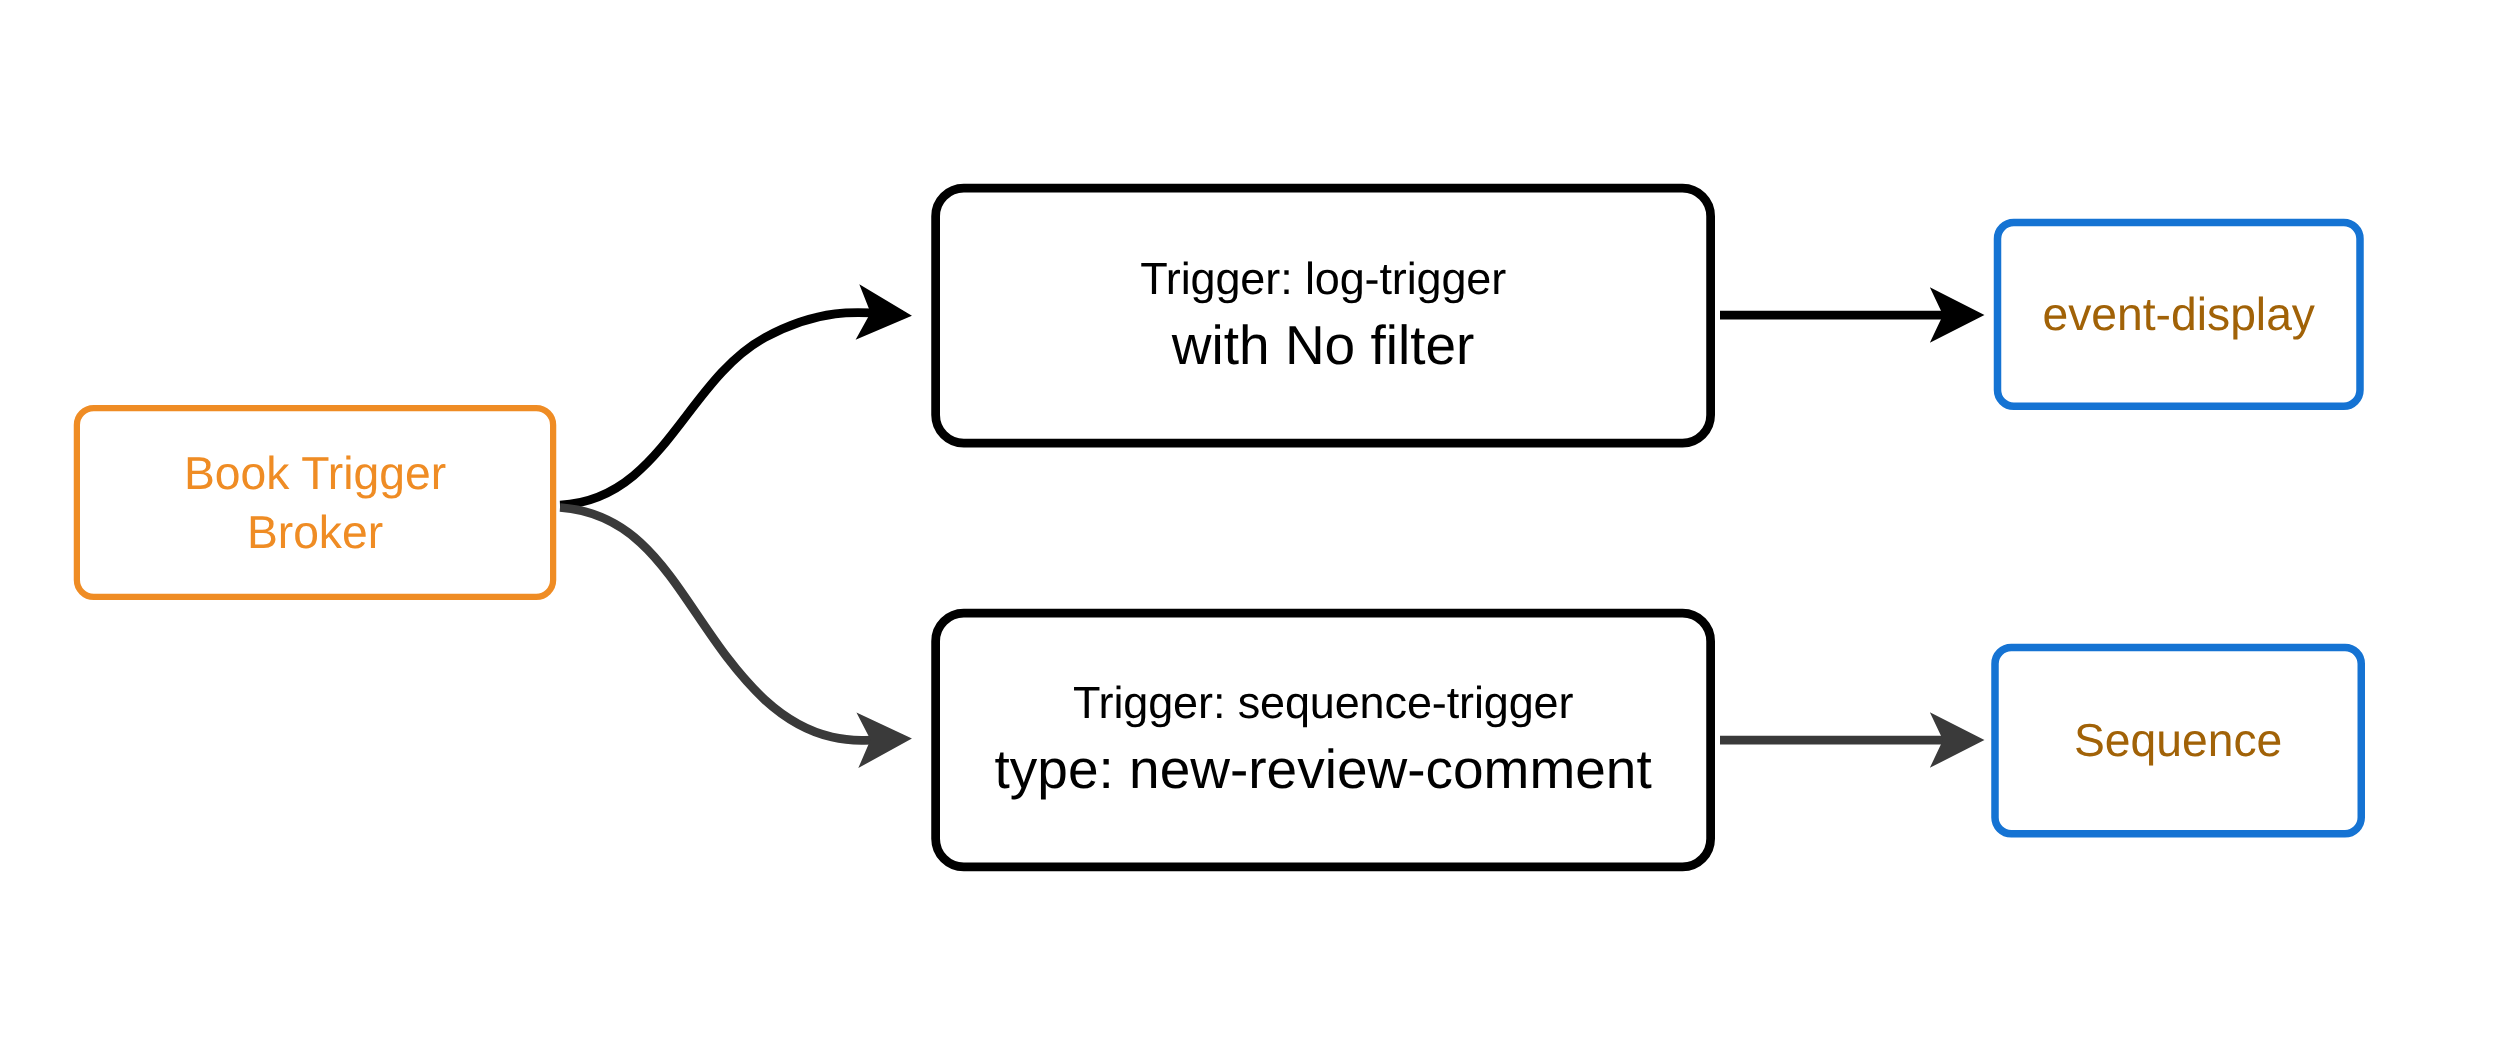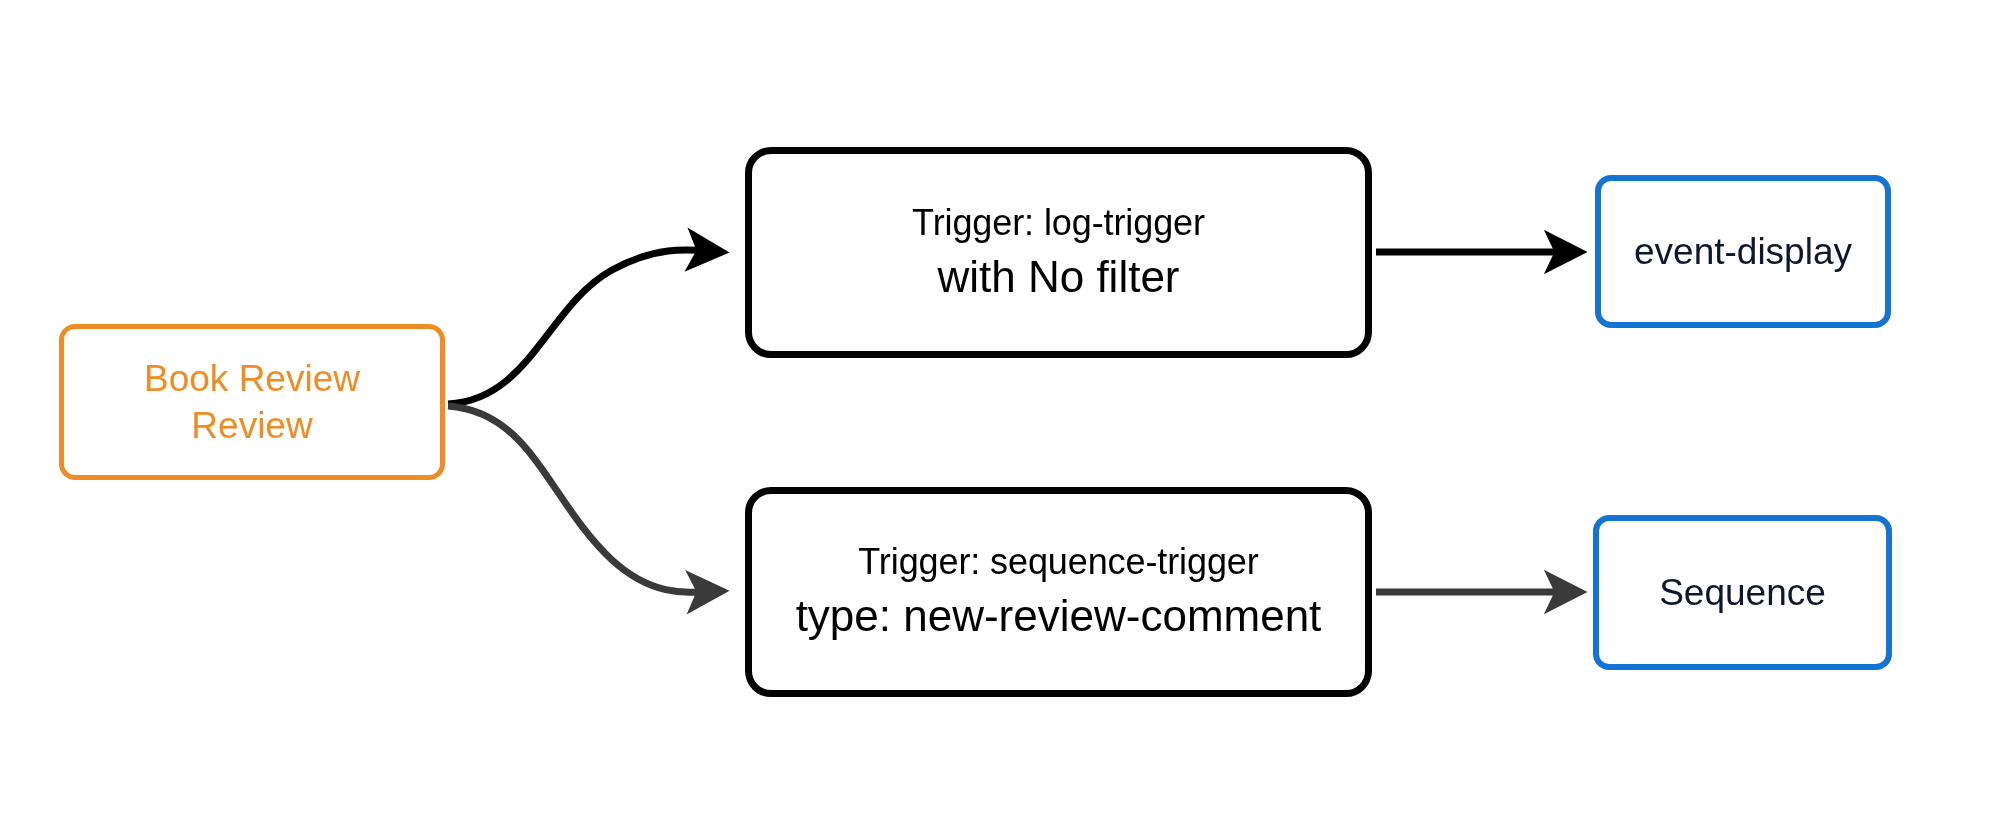--- a/index.html
+++ b/index.html
@@ -68,21 +68,21 @@
     margin-bottom: 3px;
   }
   .trigger-sub {
     font-size: 44px;
     font-weight: 400;
   }
   
   .node-blue {
     border: 6px solid #1573d3;
     border-radius: 16px;
-    color: #0f172a;
+    color: #a16207;
     font-size: 37px;
     font-weight: 400;
   }
   .node-eventdisplay {
     left: 1595px;
     top: 175px;
     width: 296px;
     height: 153px;
   }
   .node-sequence {
@@ -111,22 +111,22 @@
     <path d="M 448 404 C 530 400 548 305 612 270 C 660 244 692 250 722 252" fill="none" stroke="#000000" stroke-width="7" stroke-linecap="butt" marker-end="url(#arrow-black)"></path>
 
     <path d="M 448 406 C 532 412 548 500 612 560 C 656 600 692 592 722 591" fill="none" stroke="#3a3a3a" stroke-width="7" stroke-linecap="butt" marker-end="url(#arrow-gray)"></path>
 
     <path d="M 1376 252 L 1580 252" fill="none" stroke="#000000" stroke-width="7" marker-end="url(#arrow-black)"></path>
 
     <path d="M 1376 592 L 1580 592" fill="none" stroke="#3a3a3a" stroke-width="7" marker-end="url(#arrow-gray)"></path>
   </svg>
 
   <div class="node node-broker">
-    <span class="line">Book Review</span>
-    <span class="line">Review</span>
+    <span class="line">Book Trigger</span>
+    <span class="line">Broker</span>
   </div>
 
   <div class="node node-trigger node-trigger-1">
     <span class="trigger-title">Trigger: log-trigger</span>
     <span class="trigger-sub">with No filter</span>
   </div>
 
   <div class="node node-trigger node-trigger-2">
     <span class="trigger-title">Trigger: sequence-trigger</span>
     <span class="trigger-sub">type: new-review-comment</span>

